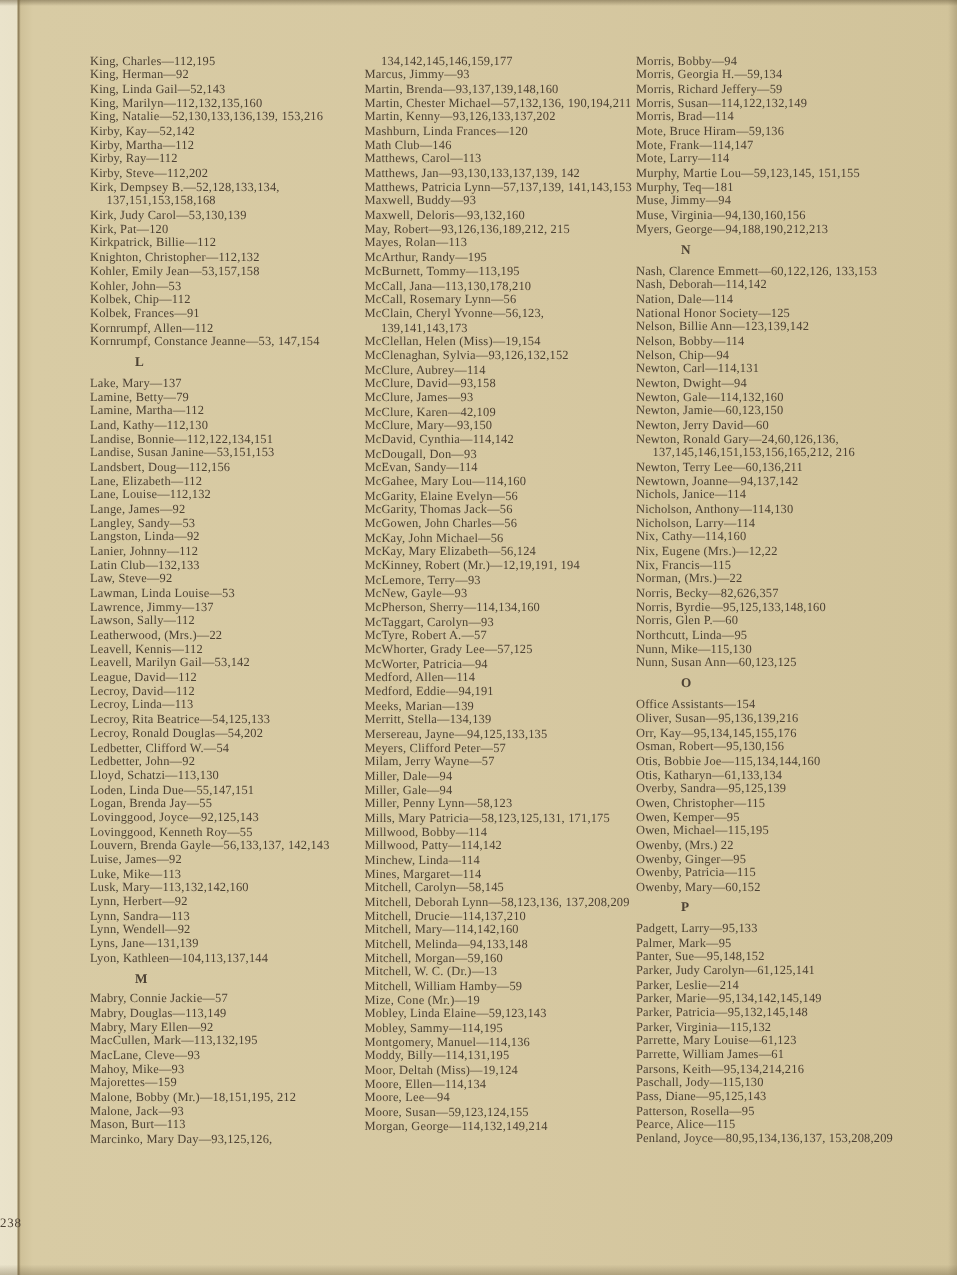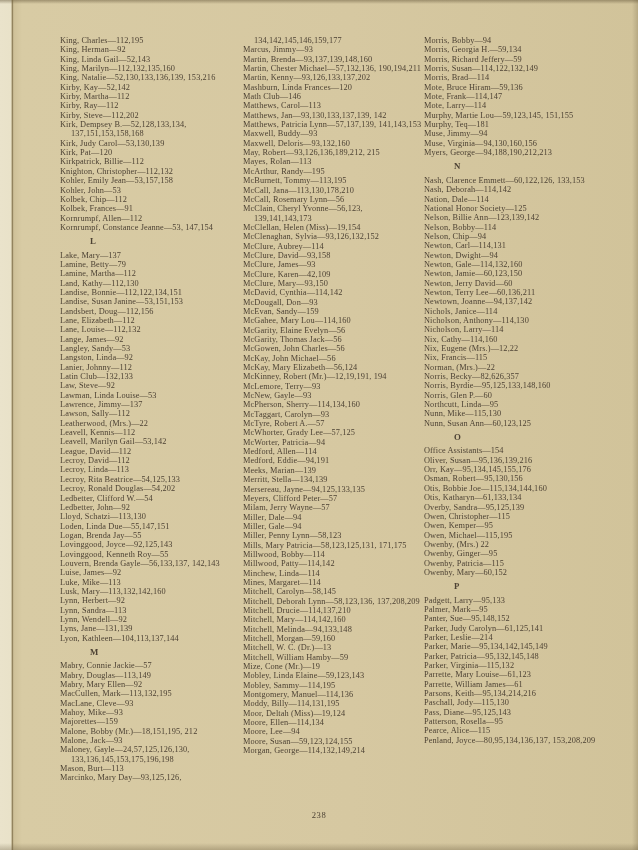--- a/index.html
+++ b/index.html
@@ -40,21 +40,21 @@
   .letter {
     font-weight: bold;
     padding-left: 30px;
     margin: 4.5px 0 4.5px 0;
     font-size: 8.8px;
   }
   .page-number {
     position: absolute;
     left: 0; right: 0;
     top: 810px;
-    text-align: center;
+    text-align: left;
     font-size: 8.6px;
     letter-spacing: 0.5px;
   }
 </style>
 </head>
 <body>
 
 <div class="page-edge-line"></div>
 
 <div class="index-column col-1">
@@ -124,21 +124,20 @@
     <div class="letter">M</div>
     <div class="entry">Mabry, Connie Jackie—57</div>
     <div class="entry">Mabry, Douglas—113,149</div>
     <div class="entry">Mabry, Mary Ellen—92</div>
     <div class="entry">MacCullen, Mark—113,132,195</div>
     <div class="entry">MacLane, Cleve—93</div>
     <div class="entry">Mahoy, Mike—93</div>
     <div class="entry">Majorettes—159</div>
     <div class="entry">Malone, Bobby (Mr.)—18,151,195, 212</div>
     <div class="entry">Malone, Jack—93</div>
-    <div class="entry">Maloney, Gayle—24,57,125,126,130, 133,136,145,153,175,196,198</div>
     <div class="entry">Mason, Burt—113</div>
     <div class="entry">Marcinko, Mary Day—93,125,126,</div>
   </div>
 <div class="index-column col-2">
     <div class="entry cont">134,142,145,146,159,177</div>
     <div class="entry">Marcus, Jimmy—93</div>
     <div class="entry">Martin, Brenda—93,137,139,148,160</div>
     <div class="entry">Martin, Chester Michael—57,132,136, 190,194,211</div>
     <div class="entry">Martin, Kenny—93,126,133,137,202</div>
     <div class="entry">Mashburn, Linda Frances—120</div>
@@ -157,21 +156,21 @@
     <div class="entry">McClain, Cheryl Yvonne—56,123, 139,141,143,173</div>
     <div class="entry">McClellan, Helen (Miss)—19,154</div>
     <div class="entry">McClenaghan, Sylvia—93,126,132,152</div>
     <div class="entry">McClure, Aubrey—114</div>
     <div class="entry">McClure, David—93,158</div>
     <div class="entry">McClure, James—93</div>
     <div class="entry">McClure, Karen—42,109</div>
     <div class="entry">McClure, Mary—93,150</div>
     <div class="entry">McDavid, Cynthia—114,142</div>
     <div class="entry">McDougall, Don—93</div>
-    <div class="entry">McEvan, Sandy—159</div>
+    <div class="entry">McEvan, Sandy—114</div>
     <div class="entry">McGahee, Mary Lou—114,160</div>
     <div class="entry">McGarity, Elaine Evelyn—56</div>
     <div class="entry">McGarity, Thomas Jack—56</div>
     <div class="entry">McGowen, John Charles—56</div>
     <div class="entry">McKay, John Michael—56</div>
     <div class="entry">McKay, Mary Elizabeth—56,124</div>
     <div class="entry">McKinney, Robert (Mr.)—12,19,191, 194</div>
     <div class="entry">McLemore, Terry—93</div>
     <div class="entry">McNew, Gayle—93</div>
     <div class="entry">McPherson, Sherry—114,134,160</div>
@@ -233,20 +232,21 @@
     <div class="entry">Nation, Dale—114</div>
     <div class="entry">National Honor Society—125</div>
     <div class="entry">Nelson, Billie Ann—123,139,142</div>
     <div class="entry">Nelson, Bobby—114</div>
     <div class="entry">Nelson, Chip—94</div>
     <div class="entry">Newton, Carl—114,131</div>
     <div class="entry">Newton, Dwight—94</div>
     <div class="entry">Newton, Gale—114,132,160</div>
     <div class="entry">Newton, Jamie—60,123,150</div>
     <div class="entry">Newton, Jerry David—60</div>
+    <div class="entry">Newton, Ronald Gary—24,60,126,136, 137,145,146,151,153,156,165,212, 216</div>
     <div class="entry">Newton, Terry Lee—60,136,211</div>
     <div class="entry">Newtown, Joanne—94,137,142</div>
     <div class="entry">Nichols, Janice—114</div>
     <div class="entry">Nicholson, Anthony—114,130</div>
     <div class="entry">Nicholson, Larry—114</div>
     <div class="entry">Nix, Cathy—114,160</div>
     <div class="entry">Nix, Eugene (Mrs.)—12,22</div>
     <div class="entry">Nix, Francis—115</div>
     <div class="entry">Norman, (Mrs.)—22</div>
     <div class="entry">Norris, Becky—82,626,357</div>

